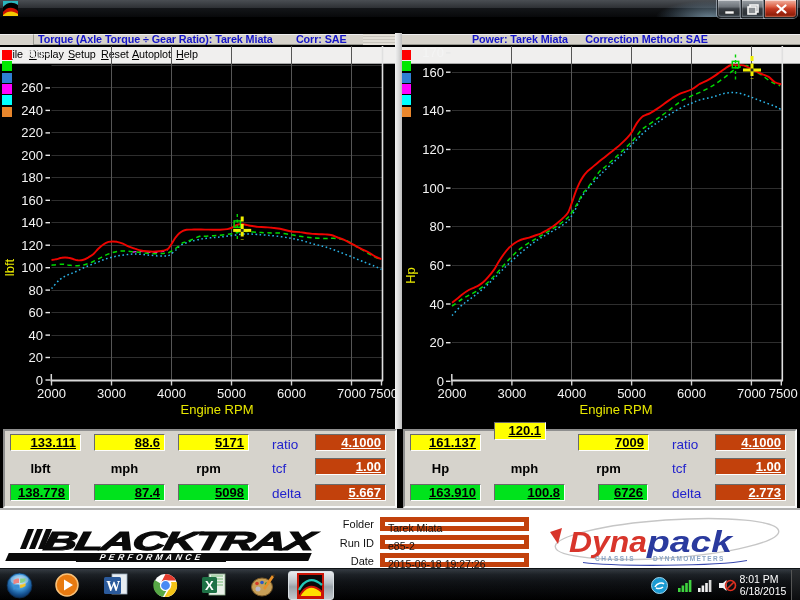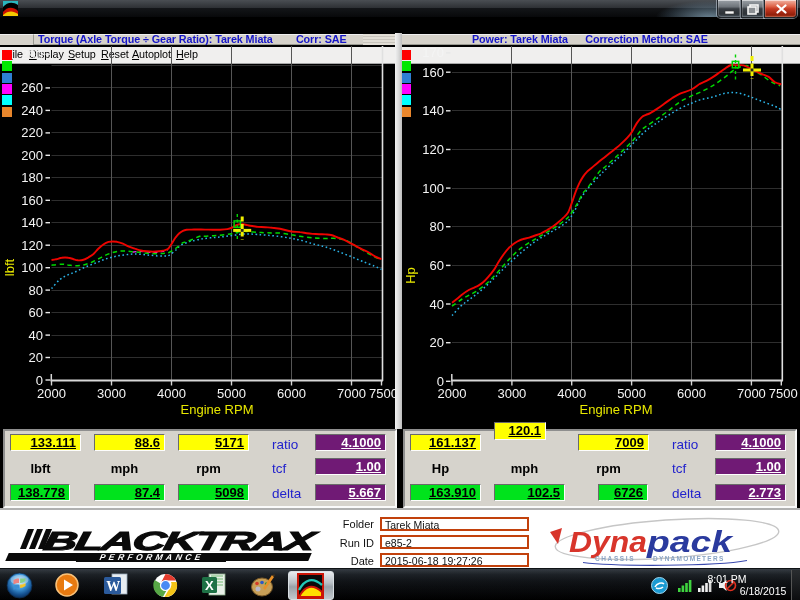--- a/index.html
+++ b/index.html
@@ -53,21 +53,21 @@
 #hp   { left:395px; top:268px; width:30px; transform:rotate(-90deg); text-align:center; }
 
 
 .panel { position:absolute; top:429px; width:394px; height:79px; background:#d6d3cc;
   border:2px solid; border-color:#8e8e8e #fafafa #fafafa #8e8e8e; }
 .vbox { position:absolute; height:17.5px; font-size:13px; font-weight:bold; color:#000;
   text-align:right; padding-right:4px; line-height:16px;
   border:1px solid; border-color:#6a6a6a #fdfdfd #fdfdfd #6a6a6a;text-decoration:underline; }
 .ybox { background:#ffff00; }
 .gbox { background:#00e31c; }
-.bbox { background:#701a75; color:#fff; font-weight:bold;text-align:right; }
+.bbox { background:#c2410c; color:#fff; font-weight:bold;text-align:right; }
 .unit { position:absolute; font-size:13px; font-weight:bold; color:#000; text-align:center; }
 .bluelab { position:absolute; font-size:13.5px; color:#2222cc; }
 
 
 #logostrip { position:absolute; left:0; top:508px; width:800px; height:60px; background:#fff;
   border-top:2px solid #b0b0b0; }
 
 
 #btx { position:absolute; left:16px; top:527px; width:300px; height:26px; }
 #btxword { position:absolute; left:31px; top:-1px; font-size:26px; font-weight:bold;
@@ -76,21 +76,21 @@
 .bar3 { position:absolute; top:2px; width:5.5px; height:20px; background:#0a0a0a; transform:skewX(-22deg); }
 #perf { position:absolute; left:-9px; top:25.5px; width:303px; height:8px; background:#0a0a0a;
   transform:skewX(-24deg); }
 #perftext { position:absolute; left:70px; top:-0.5px; width:150px; height:9px; background:#0a0a0a;
   color:#fff; font-size:8.5px; font-weight:bold; font-style:italic; letter-spacing:3.4px;
   text-align:center; line-height:8.5px; transform:skewX(14deg); }
 
 
 .flab { position:absolute; font-size:11px; font-weight:normal; color:#111; text-align:right; width:60px; }
 .fbox { position:absolute; left:380px; width:149px; height:14px; background:#fff;
-  border:2px solid #c2410c; font-size:10.5px; color:#111; padding:0 8px 0 3px; line-height:12.5px; }
+  border:5px solid #c2410c; font-size:10.5px; color:#111; padding:0 8px 0 3px; line-height:12.5px; }
 
 
 #dynapack { position:absolute; left:545px; top:515px; width:255px; height:52px; }
 
 
 #taskbar { position:absolute; left:0; top:568px; width:800px; height:32px;
   background:linear-gradient(#2b2e32 0%, #15171a 18%, #0a0b0d 55%, #000 100%);
   border-top:1px solid #000; }
 .tbicon { position:absolute; top:573px; }
 #appbtn { position:absolute; left:288px; top:570.5px; width:46px; height:29px;
@@ -311,21 +311,21 @@
 <div class="bluelab" style="left:272px;top:460.5px;width:44px">tcf</div>
 <div class="bluelab" style="left:272px;top:486px;width:44px">delta</div>
 <div class="vbox bbox" style="left:315px;top:433.5px;width:71px">4.1000</div>
 <div class="vbox bbox" style="left:315px;top:457.5px;width:71px">1.00</div>
 <div class="vbox bbox" style="left:315px;top:483.5px;width:71px">5.667</div>
 <div class="panel" style="left:403px"></div>
 <div class="vbox ybox" style="left:410px;top:433.5px;width:71px">161.137</div>
 <div class="vbox ybox" style="left:494px;top:422px;width:52px">120.1</div>
 <div class="vbox ybox" style="left:578px;top:433.5px;width:71px">7009</div>
 <div class="vbox gbox" style="left:410px;top:483.5px;width:71px">163.910</div>
-<div class="vbox gbox" style="left:494px;top:483.5px;width:71px">102.5</div>
+<div class="vbox gbox" style="left:494px;top:483.5px;width:71px">100.8</div>
 <div class="vbox gbox" style="left:598px;top:483.5px;width:50px">6726</div>
 <div class="unit" style="left:405px;top:461px;width:71px">Hp</div>
 <div class="unit" style="left:489px;top:461px;width:71px">mph</div>
 <div class="unit" style="left:573px;top:461px;width:71px">rpm</div>
 <div class="bluelab" style="left:672px;top:437px;width:44px">ratio</div>
 <div class="bluelab" style="left:672px;top:460.5px;width:44px">tcf</div>
 <div class="bluelab" style="left:672px;top:486px;width:44px">delta</div>
 <div class="vbox bbox" style="left:715px;top:433.5px;width:71px">4.1000</div>
 <div class="vbox bbox" style="left:715px;top:457.5px;width:71px">1.00</div>
 <div class="vbox bbox" style="left:715px;top:483.5px;width:71px">2.773</div>
@@ -438,17 +438,17 @@
     <rect x="0" y="10" width="2.6" height="4" fill="#f0f0f0"></rect>
     <rect x="3.6" y="7.5" width="2.6" height="6.5" fill="#f0f0f0"></rect>
     <rect x="7.2" y="5" width="2.6" height="9" fill="#f0f0f0"></rect>
     <rect x="10.8" y="2" width="2.6" height="12" fill="#d8d8d8"></rect>
   </svg>
   <svg class="abs" style="left:718px;top:578px" width="19" height="15">
     <path d="M1,5 L5,5 L8.5,2 L8.5,13 L5,10 L1,10 Z" fill="#f0f0f0"></path>
     <circle cx="12.5" cy="7.5" r="5" fill="none" stroke="#e03020" stroke-width="1.6"></circle>
     <path d="M9.2,10.8 L15.8,4.2" stroke="#e03020" stroke-width="1.6"></path>
   </svg>
-  <div class="clock" style="left:692px;top:572.5px">8:01 PM</div>
+  <div class="clock" style="left:724px;top:572.5px">8:01 PM</div>
   <div class="clock" style="left:728px;top:585px">6/18/2015</div>
   <div class="abs" style="left:791px;top:570px;width:9px;height:30px;border-left:1px solid #555;background:linear-gradient(#2a2d30,#0c0d0f)"></div>
 
 </div>
 
 </body></html>

